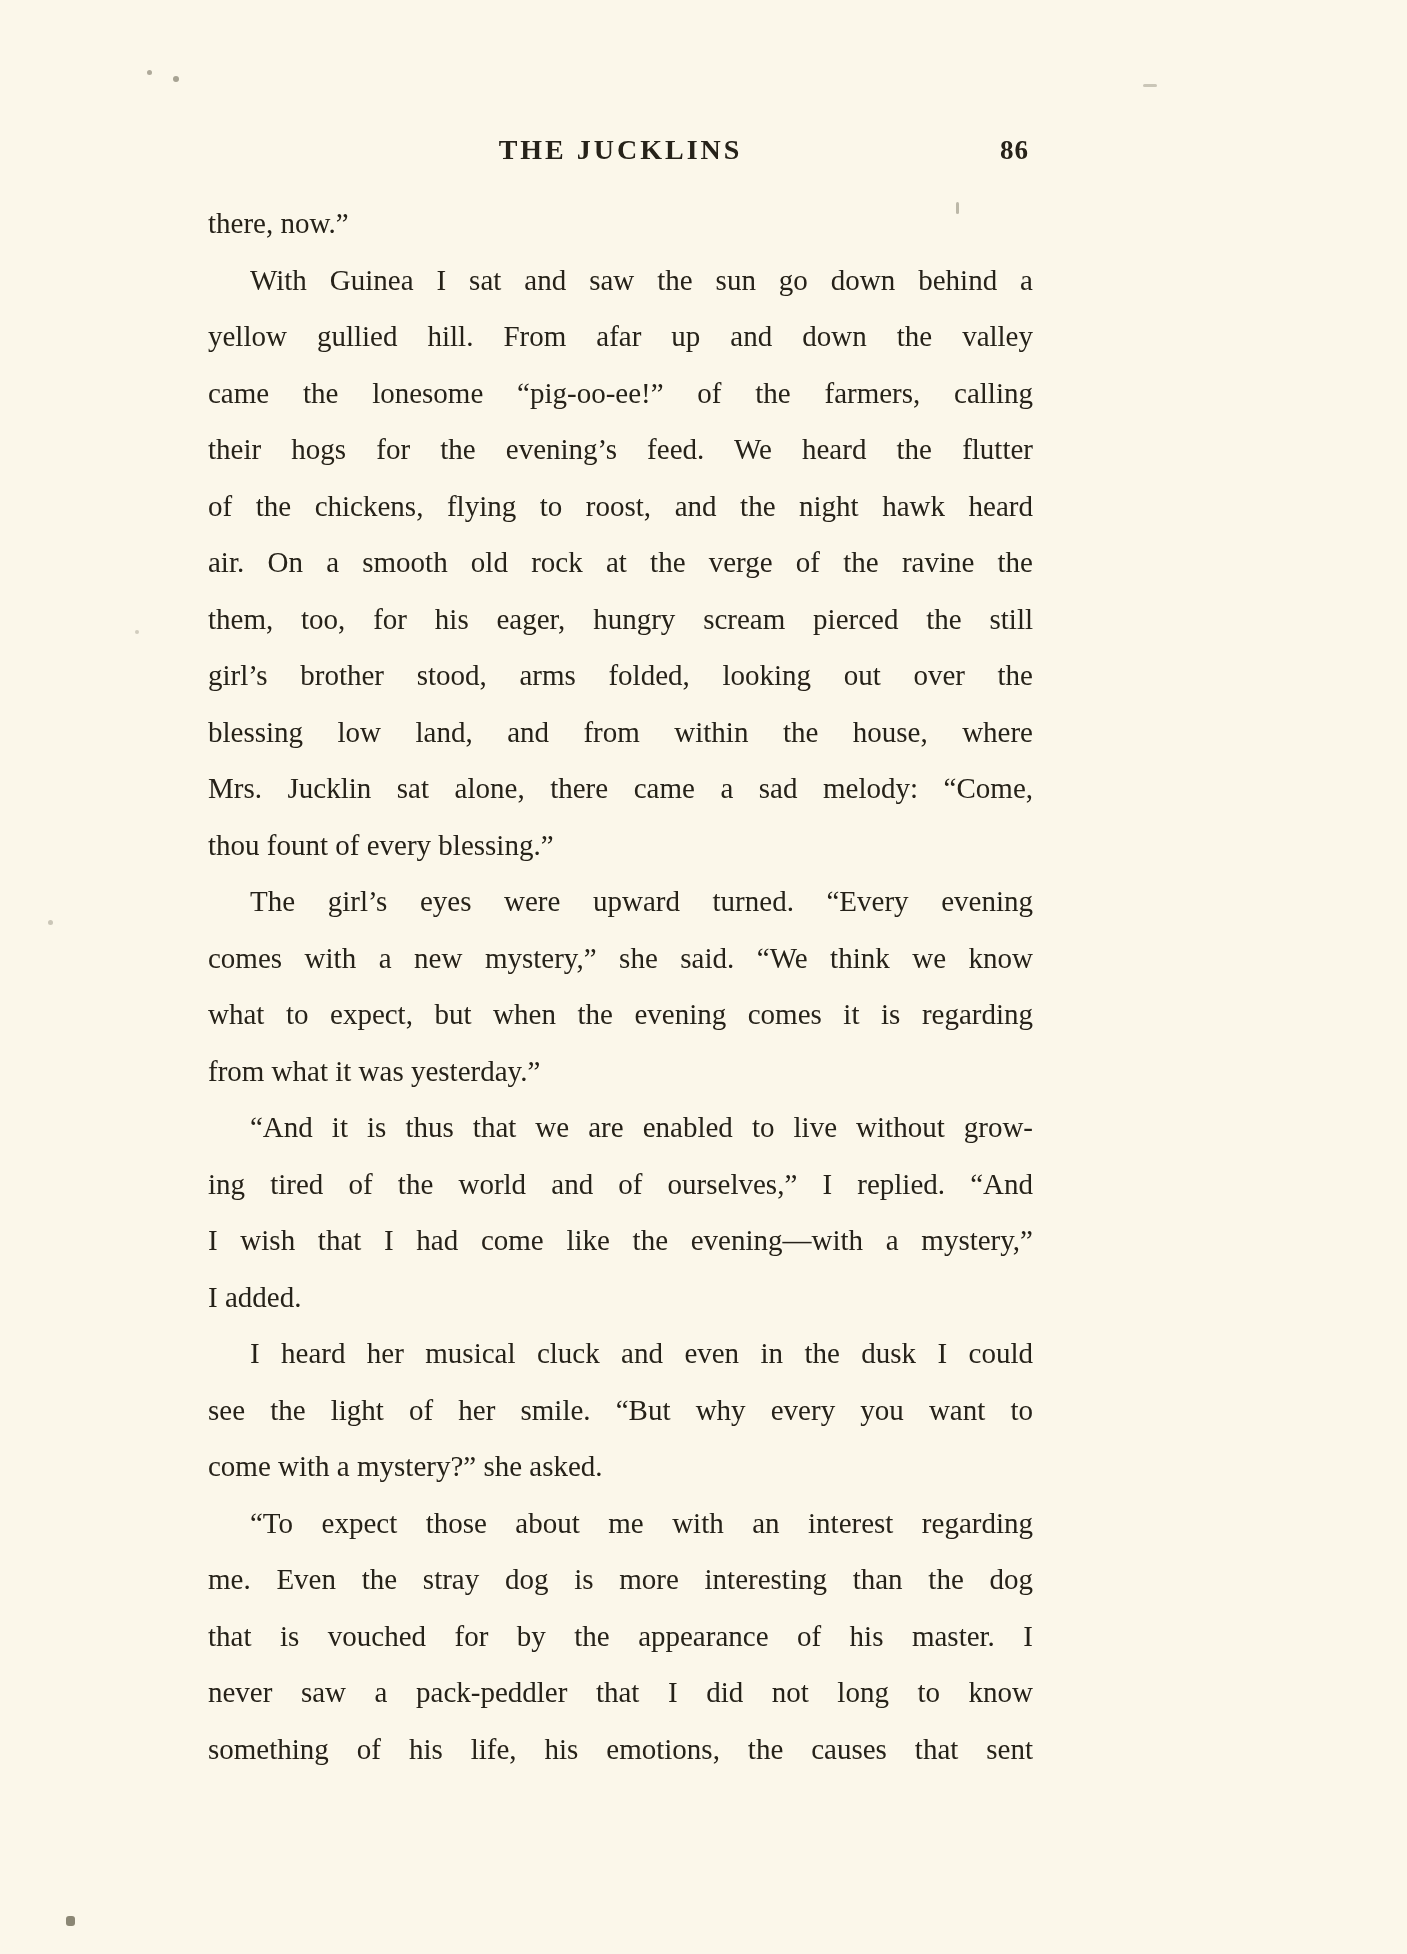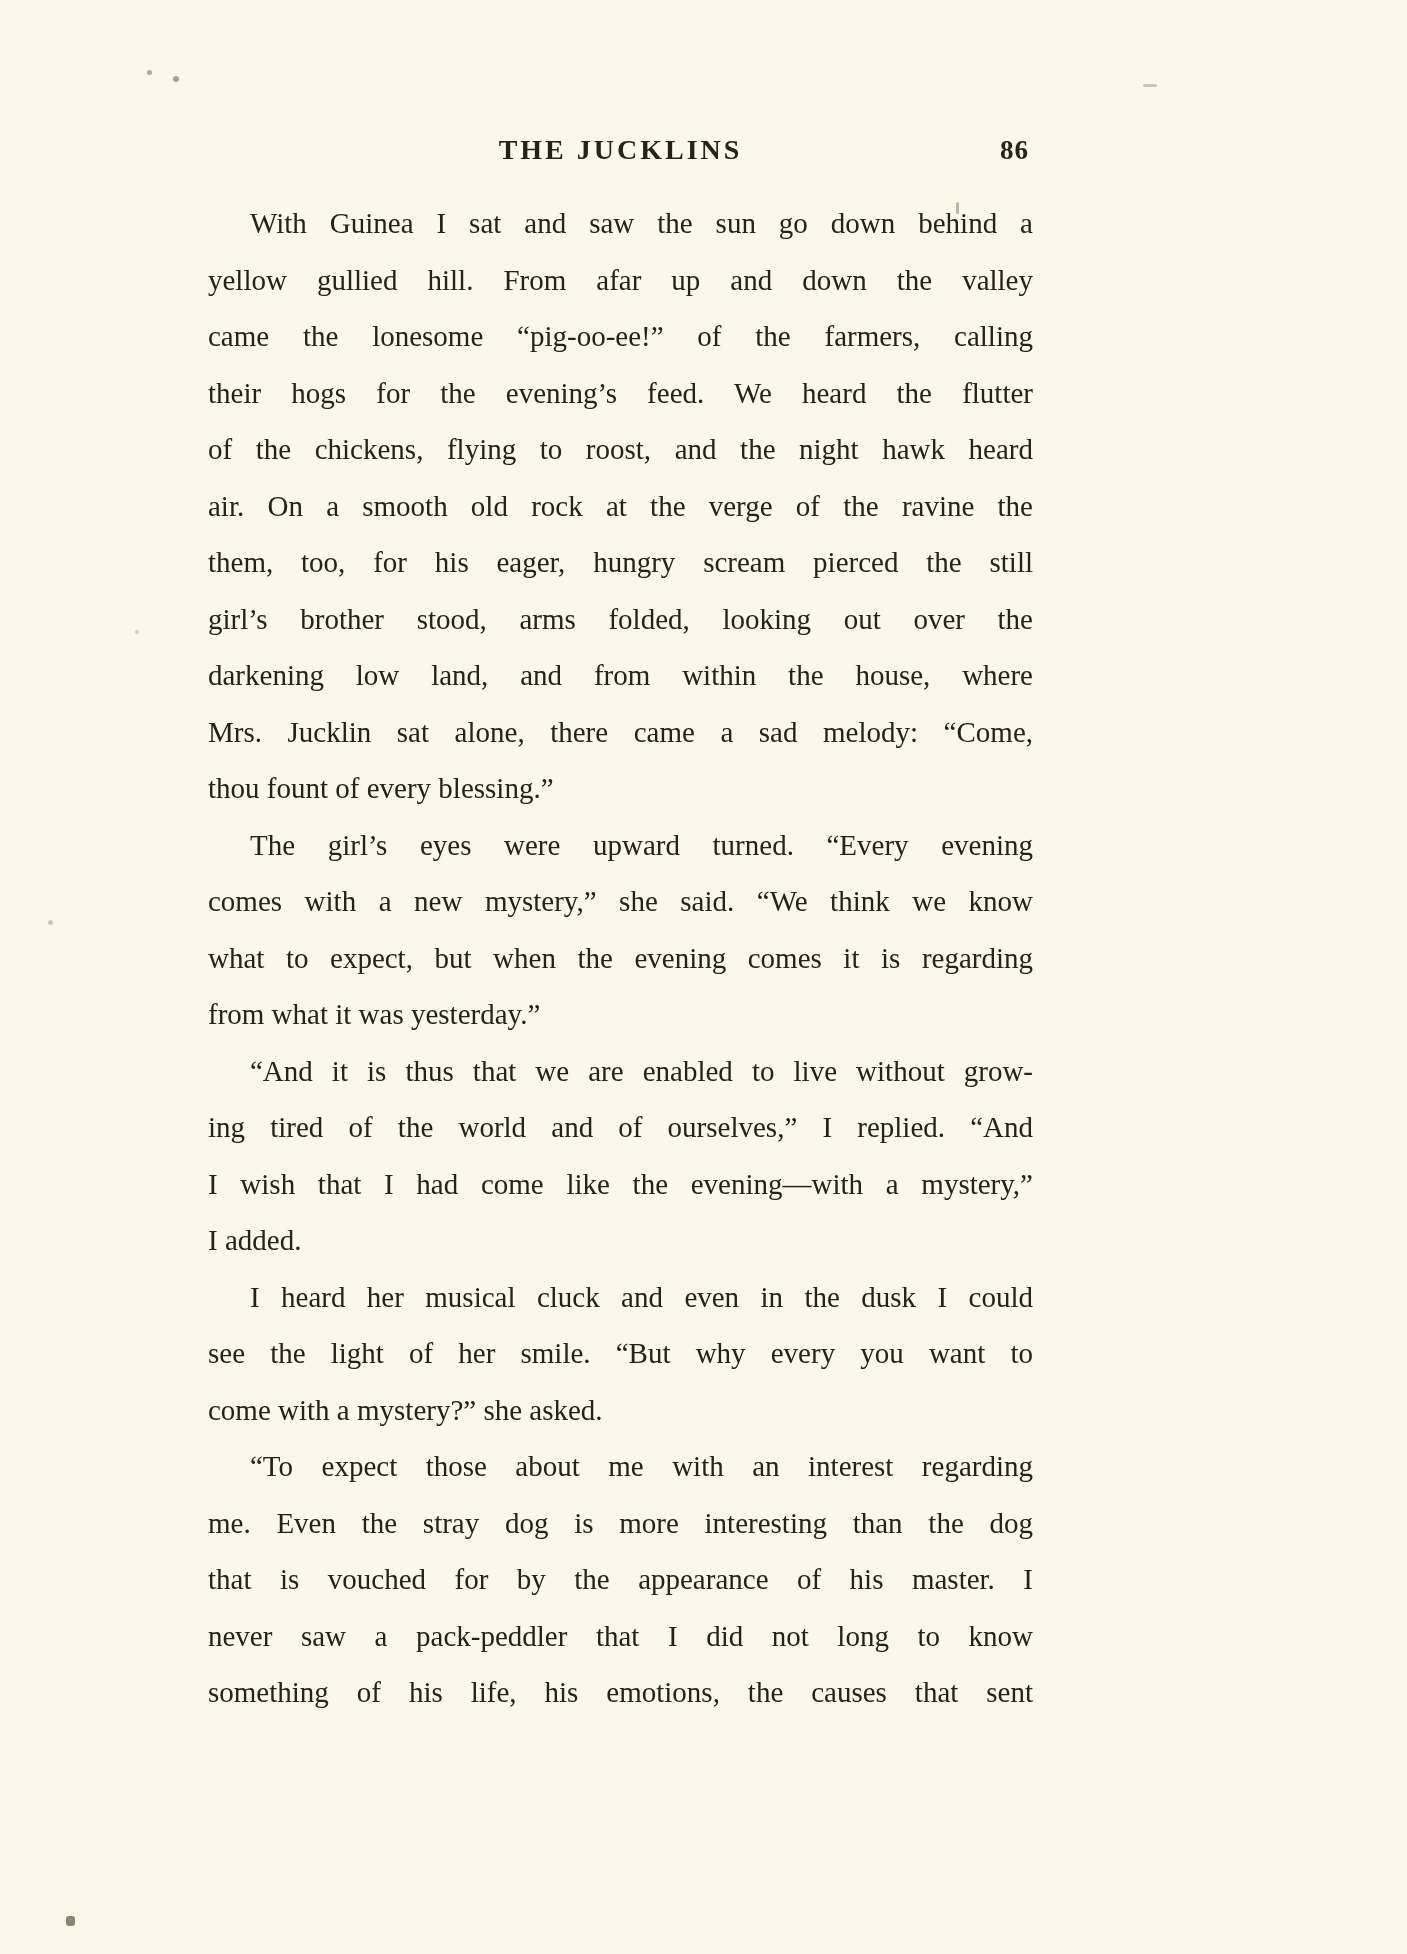--- a/index.html
+++ b/index.html
@@ -91,29 +91,32 @@
 
 <div class="scan-page">
 
   <div class="page-header">
     <span class="book-title">THE JUCKLINS</span>
     <span class="page-number">86</span>
   </div>
 
   <div class="text-block">
       <div class="paragraph">
+        <div class="line para-end">there, now.”</div>
+      </div>
+      <div class="paragraph">
         <div class="line indent">With Guinea I sat and saw the sun go down behind a</div>
         <div class="line">yellow gullied hill. From afar up and down the valley</div>
         <div class="line">came the lonesome “pig-oo-ee!” of the farmers, calling</div>
         <div class="line">their hogs for the evening’s feed. We heard the flutter</div>
         <div class="line">of the chickens, flying to roost, and the night hawk heard</div>
         <div class="line">air. On a smooth old rock at the verge of the ravine the</div>
         <div class="line">them, too, for his eager, hungry scream pierced the still</div>
         <div class="line">girl’s brother stood, arms folded, looking out over the</div>
-        <div class="line">darkening low land, and from within the house, where</div>
+        <div class="line">blessing low land, and from within the house, where</div>
         <div class="line">Mrs. Jucklin sat alone, there came a sad melody: “Come,</div>
         <div class="line para-end">thou fount of every blessing.”</div>
       </div>
       <div class="paragraph">
         <div class="line indent">The girl’s eyes were upward turned. “Every evening</div>
         <div class="line">comes with a new mystery,” she said. “We think we know</div>
         <div class="line">what to expect, but when the evening comes it is regarding</div>
         <div class="line para-end">from what it was yesterday.”</div>
       </div>
       <div class="paragraph">

